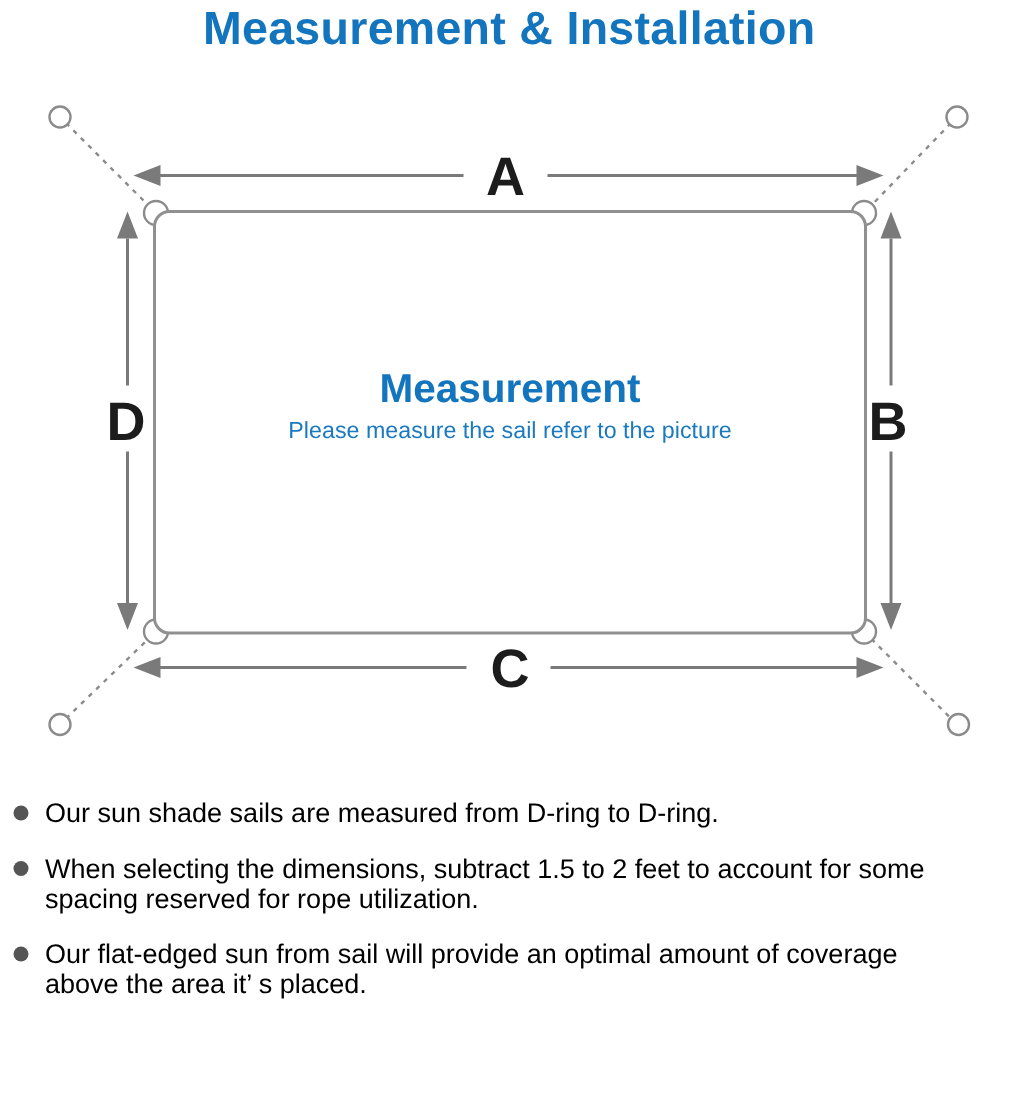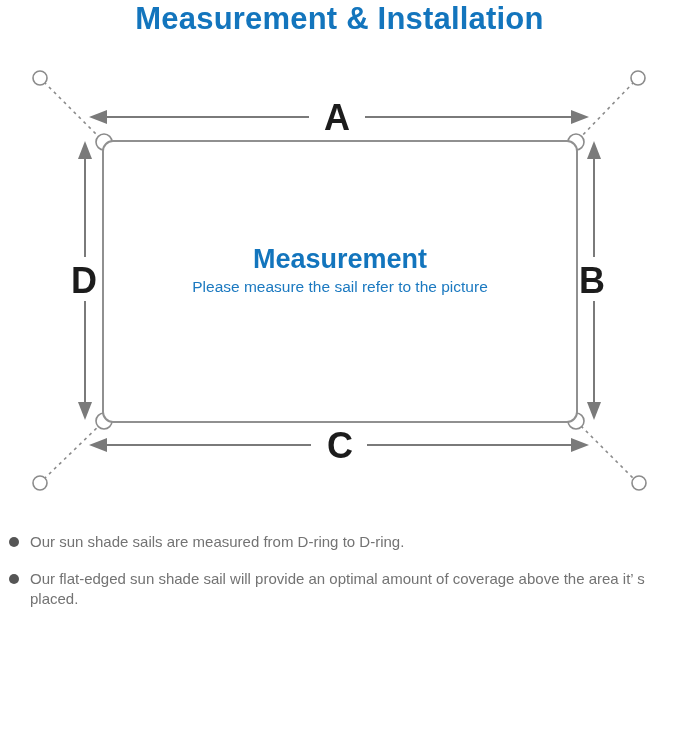--- a/index.html
+++ b/index.html
@@ -63,23 +63,23 @@
   .note-bullet {
     flex: 0 0 auto;
     width: 10px;
     height: 10px;
     border-radius: 50%;
     background: #555555;
     margin-top: 5px;
     margin-right: 11px;
   }
   .note-text {
-    font-size: 15px;
+    font-size: 18px;
     line-height: 20px;
-    color: #737373;
+    color: #000000;
     width: 622px;
   }
 </style>
 </head>
 <body>
 
 <div class="page">
 
   <div class="page-title">Measurement &amp; Installation</div>
 
@@ -146,17 +146,21 @@
     </svg>
   </div>
 
   <div class="notes">
     <div class="note-item">
       <span class="note-bullet"></span>
       <span class="note-text">Our sun shade sails are measured from D-ring to D-ring.</span>
     </div>
     <div class="note-item">
       <span class="note-bullet"></span>
-      <span class="note-text">Our flat-edged sun shade sail will provide an optimal amount of coverage above the area it’ s placed.</span>
+      <span class="note-text">When selecting the dimensions, subtract 1.5 to 2 feet to account for some spacing reserved for rope utilization.</span>
+    </div>
+    <div class="note-item">
+      <span class="note-bullet"></span>
+      <span class="note-text">Our flat-edged sun from sail will provide an optimal amount of coverage above the area it’ s placed.</span>
     </div>
   </div>
 
 </div>
 
 </body></html>

